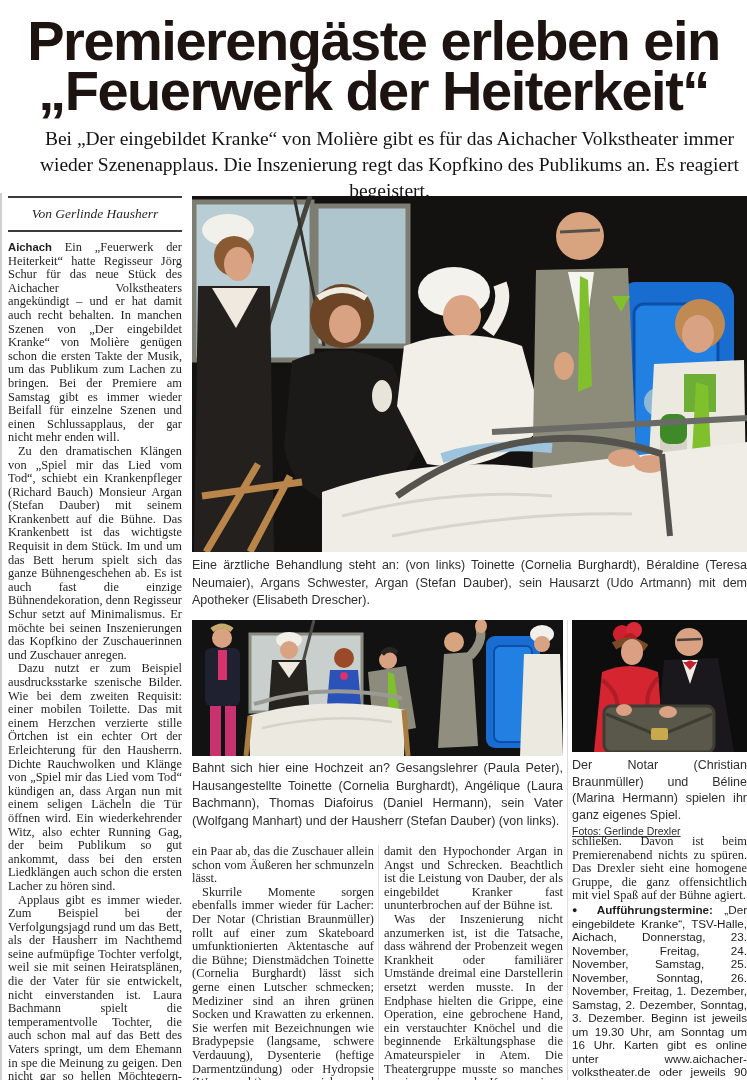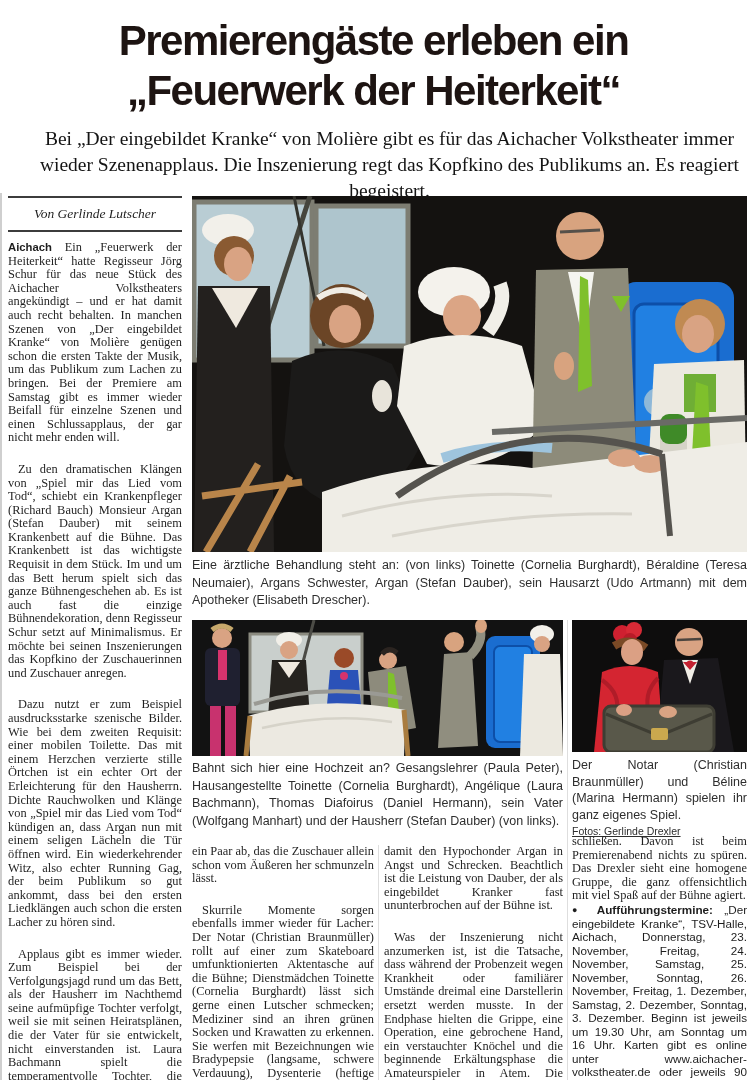--- a/index.html
+++ b/index.html
@@ -10,32 +10,32 @@
   }
   .edge-line{position:absolute;left:0;top:193px;width:2px;height:887px;background:#cfcfcf;}
   .vsep{position:absolute;width:1px;background:#dedede;}
   .vsep.s1{left:378px;top:845px;height:235px;}
   .vsep.s2{left:567px;top:620px;height:460px;}
 
   
   .headline{
     position:absolute;left:10px;top:16px;width:727px;
     font-family:"Liberation Sans",sans-serif;font-weight:700;
-    font-size:42px;line-height:50px;letter-spacing:-1.5px;
+    font-size:56px;line-height:50px;letter-spacing:-1.5px;
     text-align:center;color:#1d1412;
   }
   .lead{
     position:absolute;left:20px;top:126px;width:739px;
     font-size:19.5px;line-height:26px;text-align:center;color:#141414;
   }
 
   
   .col{position:absolute;overflow:hidden;font-size:12.4px;line-height:13.6px;text-align:justify;}
   .col p{margin:0;}
-  .col p.ind{text-indent:10px;margin-top:18px;}
+  .col p.ind{text-indent:10px;}
   .col1{left:8px;top:196px;width:174px;height:884px;}
   .col2{left:192px;top:845px;width:182px;height:235px;}
   .col3{left:384px;top:845px;width:179px;height:235px;}
   .col4{left:572px;top:835px;width:175px;height:245px;}
 
   .byline-block{border-top:2px solid #3c3c3c;border-bottom:2px solid #3c3c3c;
     margin-bottom:9px;padding:8px 0 9px 0;}
   .byline{font-style:italic;font-size:13.5px;text-align:center;line-height:15px;}
   .dateline{font-family:"Liberation Sans",sans-serif;font-weight:700;font-size:11.3px;}
 
@@ -74,21 +74,21 @@
 
   <h1 class="headline" style="margin:0;">
     <div>Premierengäste erleben ein</div>
     <div>„Feuerwerk der Heiterkeit“</div>
   </h1>
 
   <p class="lead" style="margin:0;">Bei „Der eingebildet Kranke“ von Molière gibt es für das Aichacher Volkstheater immer wieder Szenenapplaus. Die Inszenierung regt das Kopfkino des Publikums an. Es reagiert begeistert.</p>
 
   <div class="col col1">
     <div class="byline-block">
-      <div class="byline">Von Gerlinde Lutscher</div>
+      <div class="byline">Von Gerlinde Hausherr</div>
     </div>
     <p><b class="dateline">Aichach</b> <span>Ein „Feuerwerk der Heiterkeit“ hatte Regisseur Jörg Schur für das neue Stück des Aichacher Volkstheaters angekündigt – und er hat damit auch recht behalten. In manchen Szenen von „Der eingebildet Kranke“ von Molière genügen schon die ersten Takte der Musik, um das Publikum zum Lachen zu bringen. Bei der Premiere am Samstag gibt es immer wieder Beifall für einzelne Szenen und einen Schlussapplaus, der gar nicht mehr enden will.</span></p>
     <p class="ind">Zu den dramatischen Klängen von „Spiel mir das Lied vom Tod“, schiebt ein Krankenpfleger (Richard Bauch) Monsieur Argan (Stefan Dauber) mit seinem Krankenbett auf die Bühne. Das Krankenbett ist das wichtigste Requisit in dem Stück. Im und um das Bett herum spielt sich das ganze Bühnengeschehen ab. Es ist auch fast die einzige Bühnendekoration, denn Regisseur Schur setzt auf Minimalismus. Er möchte bei seinen Inszenierungen das Kopfkino der Zuschauerinnen und Zuschauer anregen.</p>
     <p class="ind">Dazu nutzt er zum Beispiel ausdrucksstarke szenische Bilder. Wie bei dem zweiten Requisit: einer mobilen Toilette. Das mit einem Herzchen verzierte stille Örtchen ist ein echter Ort der Erleichterung für den Hausherrn. Dichte Rauchwolken und Klänge von „Spiel mir das Lied vom Tod“ kündigen an, dass Argan nun mit einem seligen Lächeln die Tür öffnen wird. Ein wiederkehrender Witz, also echter Running Gag, der beim Publikum so gut ankommt, dass bei den ersten Liedklängen auch schon die ersten Lacher zu hören sind.</p>
     <p class="ind">Applaus gibt es immer wieder. Zum Beispiel bei der Verfolgungsjagd rund um das Bett, als der Hausherr im Nachthemd seine aufmüpfige Tochter verfolgt, weil sie mit seinen Heiratsplänen, die der Vater für sie entwickelt, nicht einverstanden ist. Laura Bachmann spielt die temperamentvolle Tochter, die auch schon mal auf das Bett des Vaters springt, um dem Ehemann in spe die Meinung zu geigen. Den nicht gar so hellen Möchtegern-Bräutigam spielt Daniel Hermann überzeugend. Zusammen mit seinem Vater, Dr. Diafoirus (Wolfgang Manhart), gibt er</p>
   </div>
 
   <div class="photo photo1">
     <svg viewBox="0 0 555 356" preserveAspectRatio="none">
       <rect x="0" y="0" width="555" height="356" fill="#141210"></rect>

